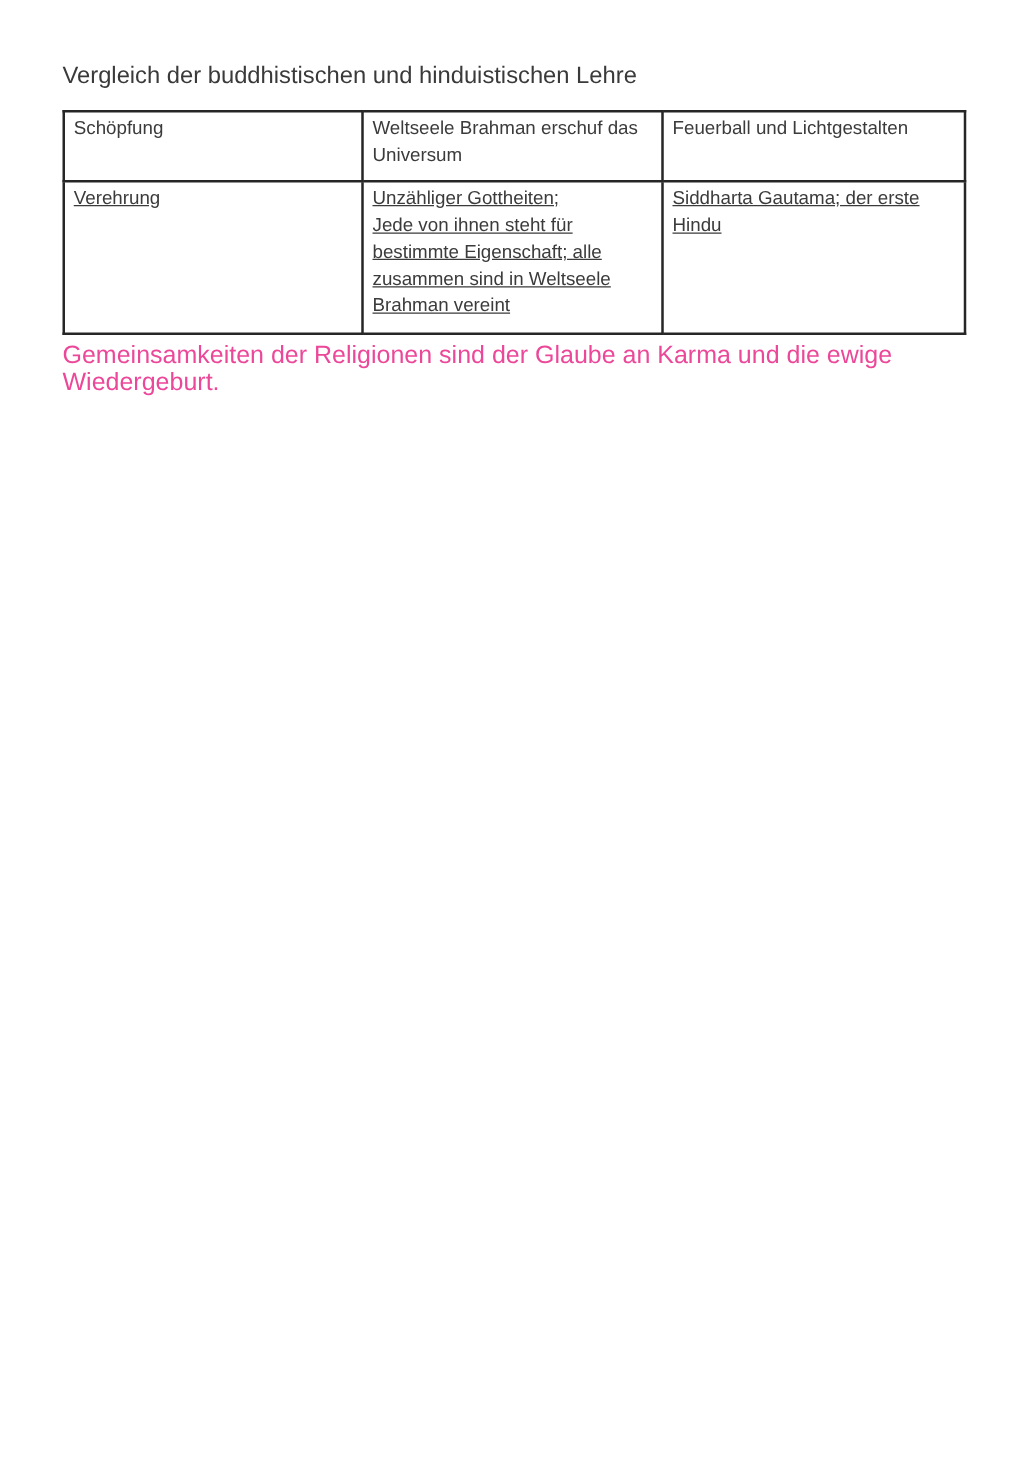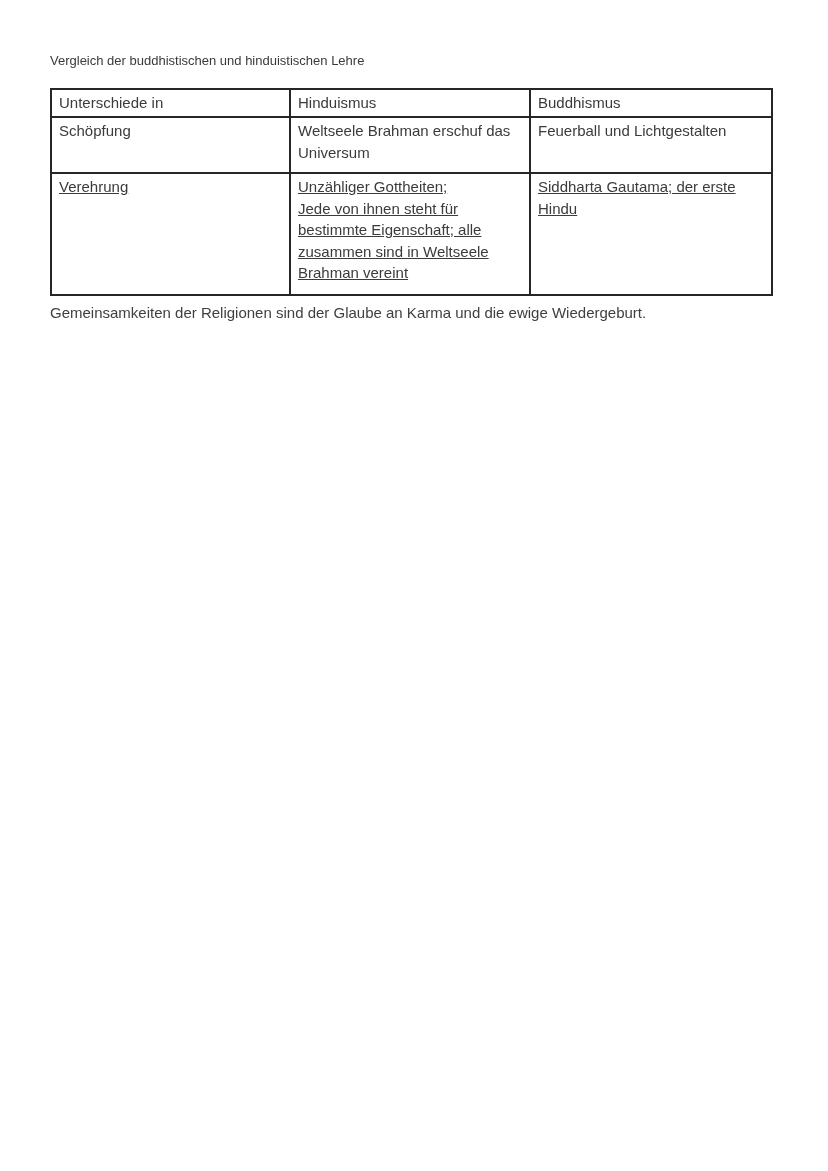--- a/index.html
+++ b/index.html
@@ -15,21 +15,21 @@
     overflow: hidden;
   }
   .page {
     box-sizing: border-box;
     width: 828px;
     height: 1171px;
     padding: 49px 57px 0 50px;
   }
   .title {
     margin: 0 0 15px 0;
-    font-size: 13px;
+    font-size: 19px;
     font-weight: 400;
     line-height: 24px;
     color: #3a3a3a;
   }
   .intro {
     margin: 0 0 13px 0;
     font-size: 15px;
     line-height: 21.5px;
     white-space: pre-line;
     color: #3b3b3b;
@@ -55,45 +55,40 @@
     overflow: hidden;
     color: #3b3b3b;
   }
   tr.hdr      { height: 28px; }
   tr.r-small  { height: 56px; margin-left: 47px; }
   tr.r-tall   { height: 122px; text-decoration: underline; }
   tr.r-mid    { height: 118px; }
   tr.r-last   { height: 111px; }
   .closing {
     margin: 6px 0 0 0;
-    font-size: 15px;
+    font-size: 20px;
     line-height: 21.5px;
-    color: #404040;
+    color: #ec4899;
   }
 </style>
 </head>
 <body>
 
 <div class="page">
 
   <h1 class="title">Vergleich der buddhistischen und hinduistischen Lehre</h1>
 
 
   <table class="compare">
     <colgroup>
       <col class="c1">
         <col class="c2">
         <col class="c3">
     </colgroup>
     <tbody>
-      <tr class="hdr">
-        <th>Unterschiede in</th>
-        <th>Hinduismus</th>
-        <th>Buddhismus</th>
-      </tr>
       <tr class="r-small">
         <td>Schöpfung</td>
         <td>Weltseele Brahman erschuf das
 Universum</td>
         <td>Feuerball und Lichtgestalten</td>
       </tr>
       <tr class="r-tall">
         <td>Verehrung</td>
         <td>Unzähliger Gottheiten;
 Jede von ihnen steht für

